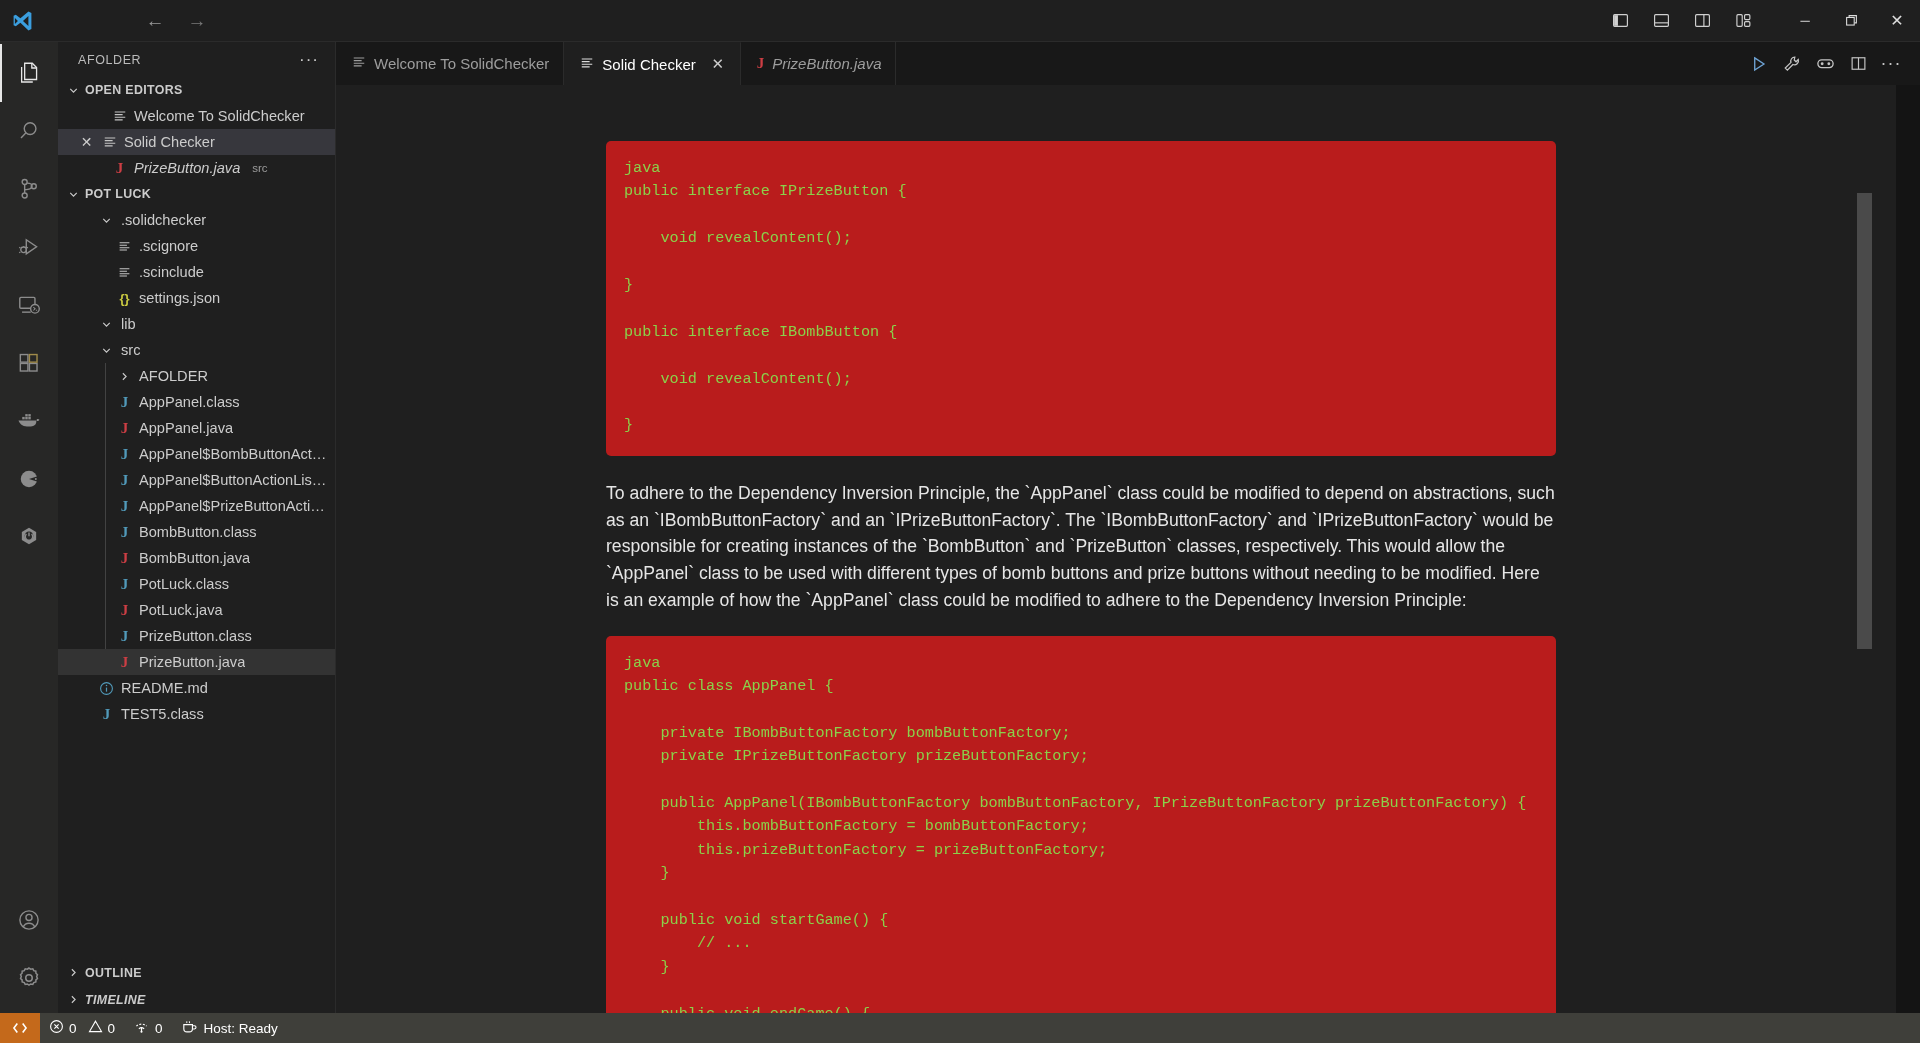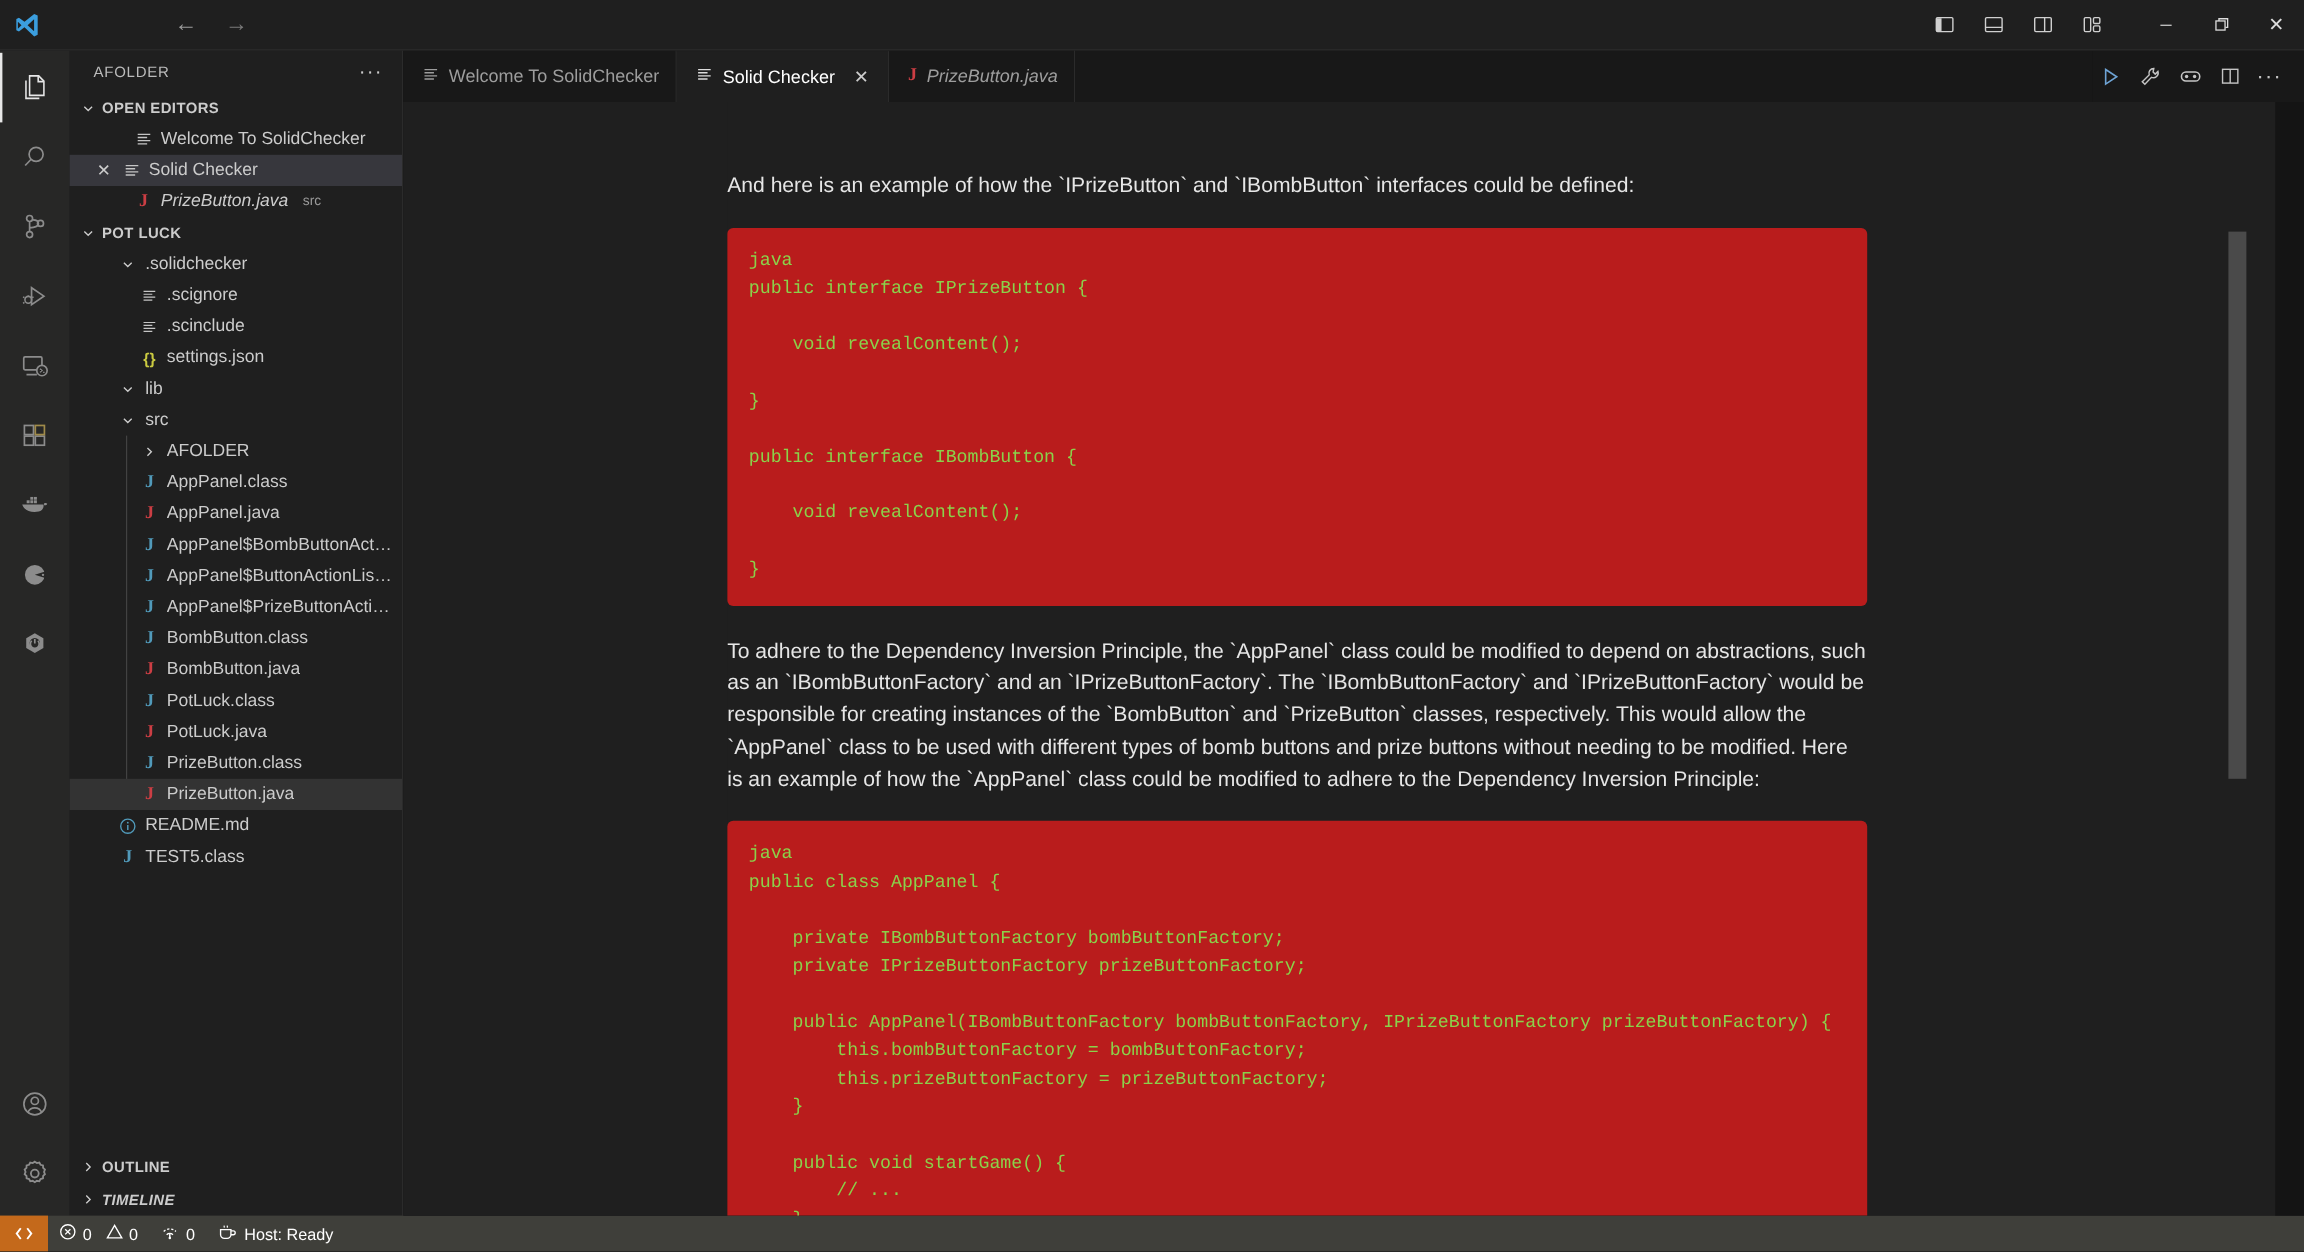--- a/index.html
+++ b/index.html
@@ -541,21 +541,20 @@
           <div class="eicon" style="font-size:18px;letter-spacing:1px;">···</div>
         </div>
       </div>
 
       <div class="editor-body">
         <div class="editor-gutter"></div>
         <div class="preview-wrap">
           <div class="preview">
             <div class="pv-content">
               <div style="height:56px;"></div>
-              <p class="pv-para">And here is an example of how the `IPrizeButton` and `IBombButton` interfaces could be defined:</p>
               <pre class="codeblock">java
 public interface IPrizeButton {
 
     void revealContent();
 
 }
 
 public interface IBombButton {
 
     void revealContent();

